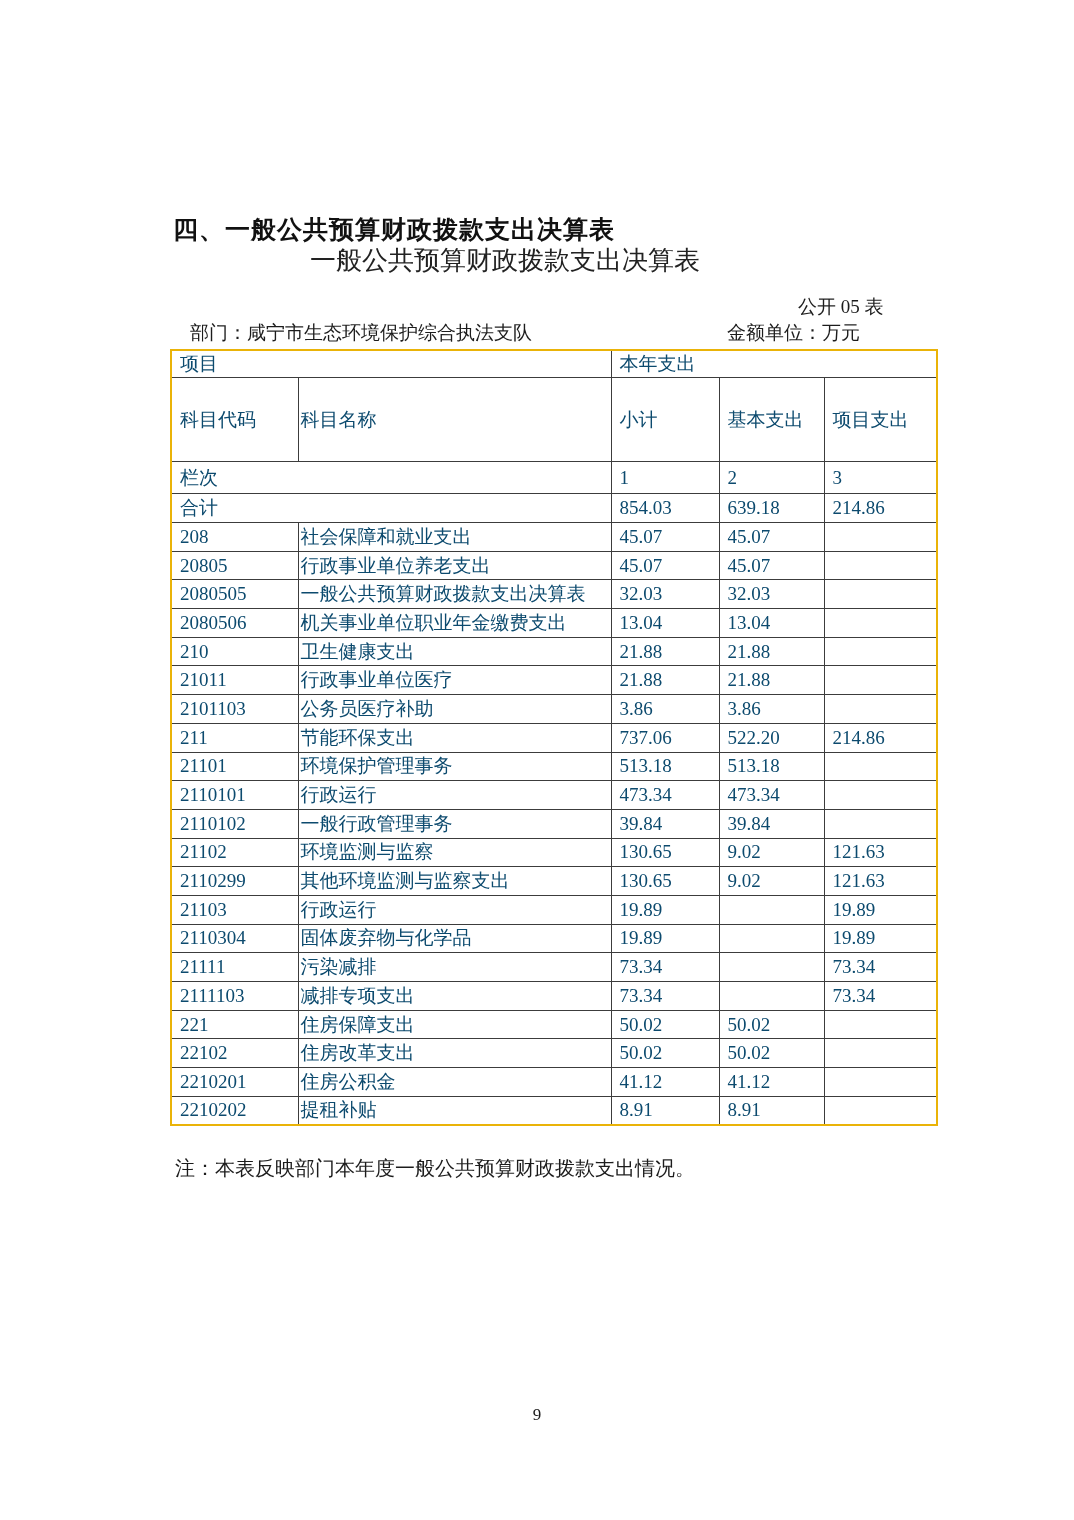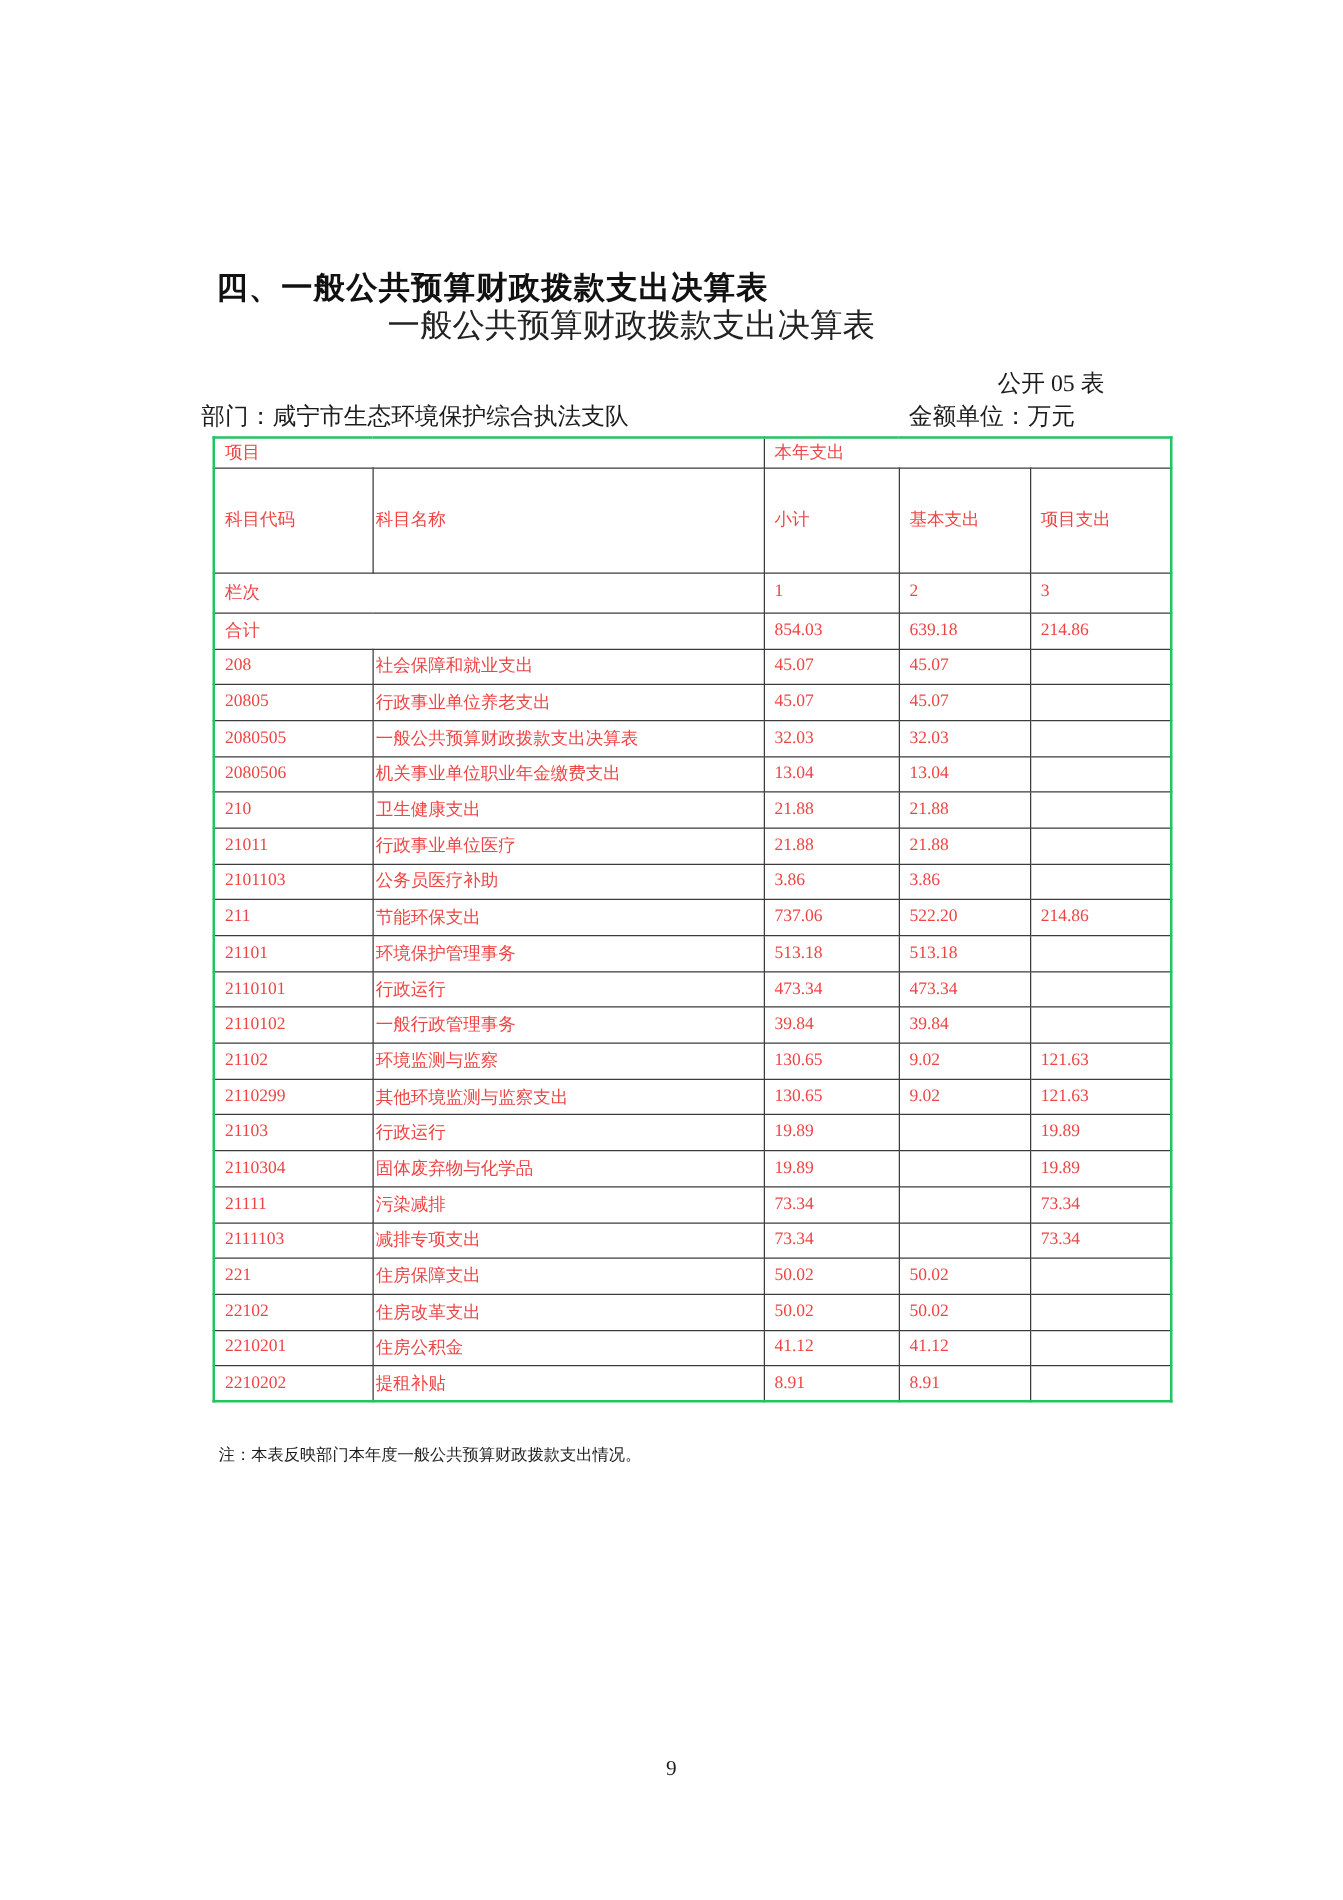--- a/index.html
+++ b/index.html
@@ -12,38 +12,38 @@
     position:absolute;left:157px;top:197px;margin:16px;
     font-family:"Liberation Sans","DejaVu Sans",sans-serif;
     font-weight:bold;font-size:25px;letter-spacing:1px;color:#111;
   }
   .subtitle{
     position:absolute;left:310px;top:243px;margin:0;
     font-family:"Liberation Serif","DejaVu Serif",serif;
     font-weight:normal;font-size:26px;letter-spacing:0px;color:#222;
   }
   .table-code{position:absolute;left:798px;top:294px;font-size:19px;}
-  .dept{position:absolute;left:161px;top:320px;font-size:19px;text-align:center;}
+  .dept{position:absolute;left:190px;top:320px;font-size:19px;text-align:center;}
   .unit{position:absolute;left:727px;top:320px;font-size:19px;}
   table.budget{
     position:absolute;left:170px;top:349px;width:766px;
     border-collapse:collapse;table-layout:fixed;
-    font-size:14px;color:#ef4444;border:2px solid #22c55e;
+    font-size:19px;color:#0c4a6e;border:2px solid #eab308;
   }
   table.budget td{
     border:1px solid #3c3c3c;padding:0 4px 0 8px;vertical-align:middle;
     overflow:hidden;white-space:nowrap;text-align:left;
   }
   table.budget td.name-cell{padding-left:2px;}
   tr.r-top{height:24px;}
   tr.r-sub{height:84px;}
   tr.r-cols{height:32px;}
   tr.r-total{height:29px;}
   tr.r-data{height:28.7px;}
-  .note{position:absolute;left:175px;top:1155px;font-size:13px;}
+  .note{position:absolute;left:175px;top:1155px;font-size:20px;}
   .pageno{position:absolute;left:0;top:1405px;width:1074px;text-align:center;font-size:17px;}
 </style>
 </head>
 <body>
 
 <div class="page">
 
   <h1 class="heading">四、一般公共预算财政拨款支出决算表</h1>
   <h2 class="subtitle">一般公共预算财政拨款支出决算表</h2>
 

